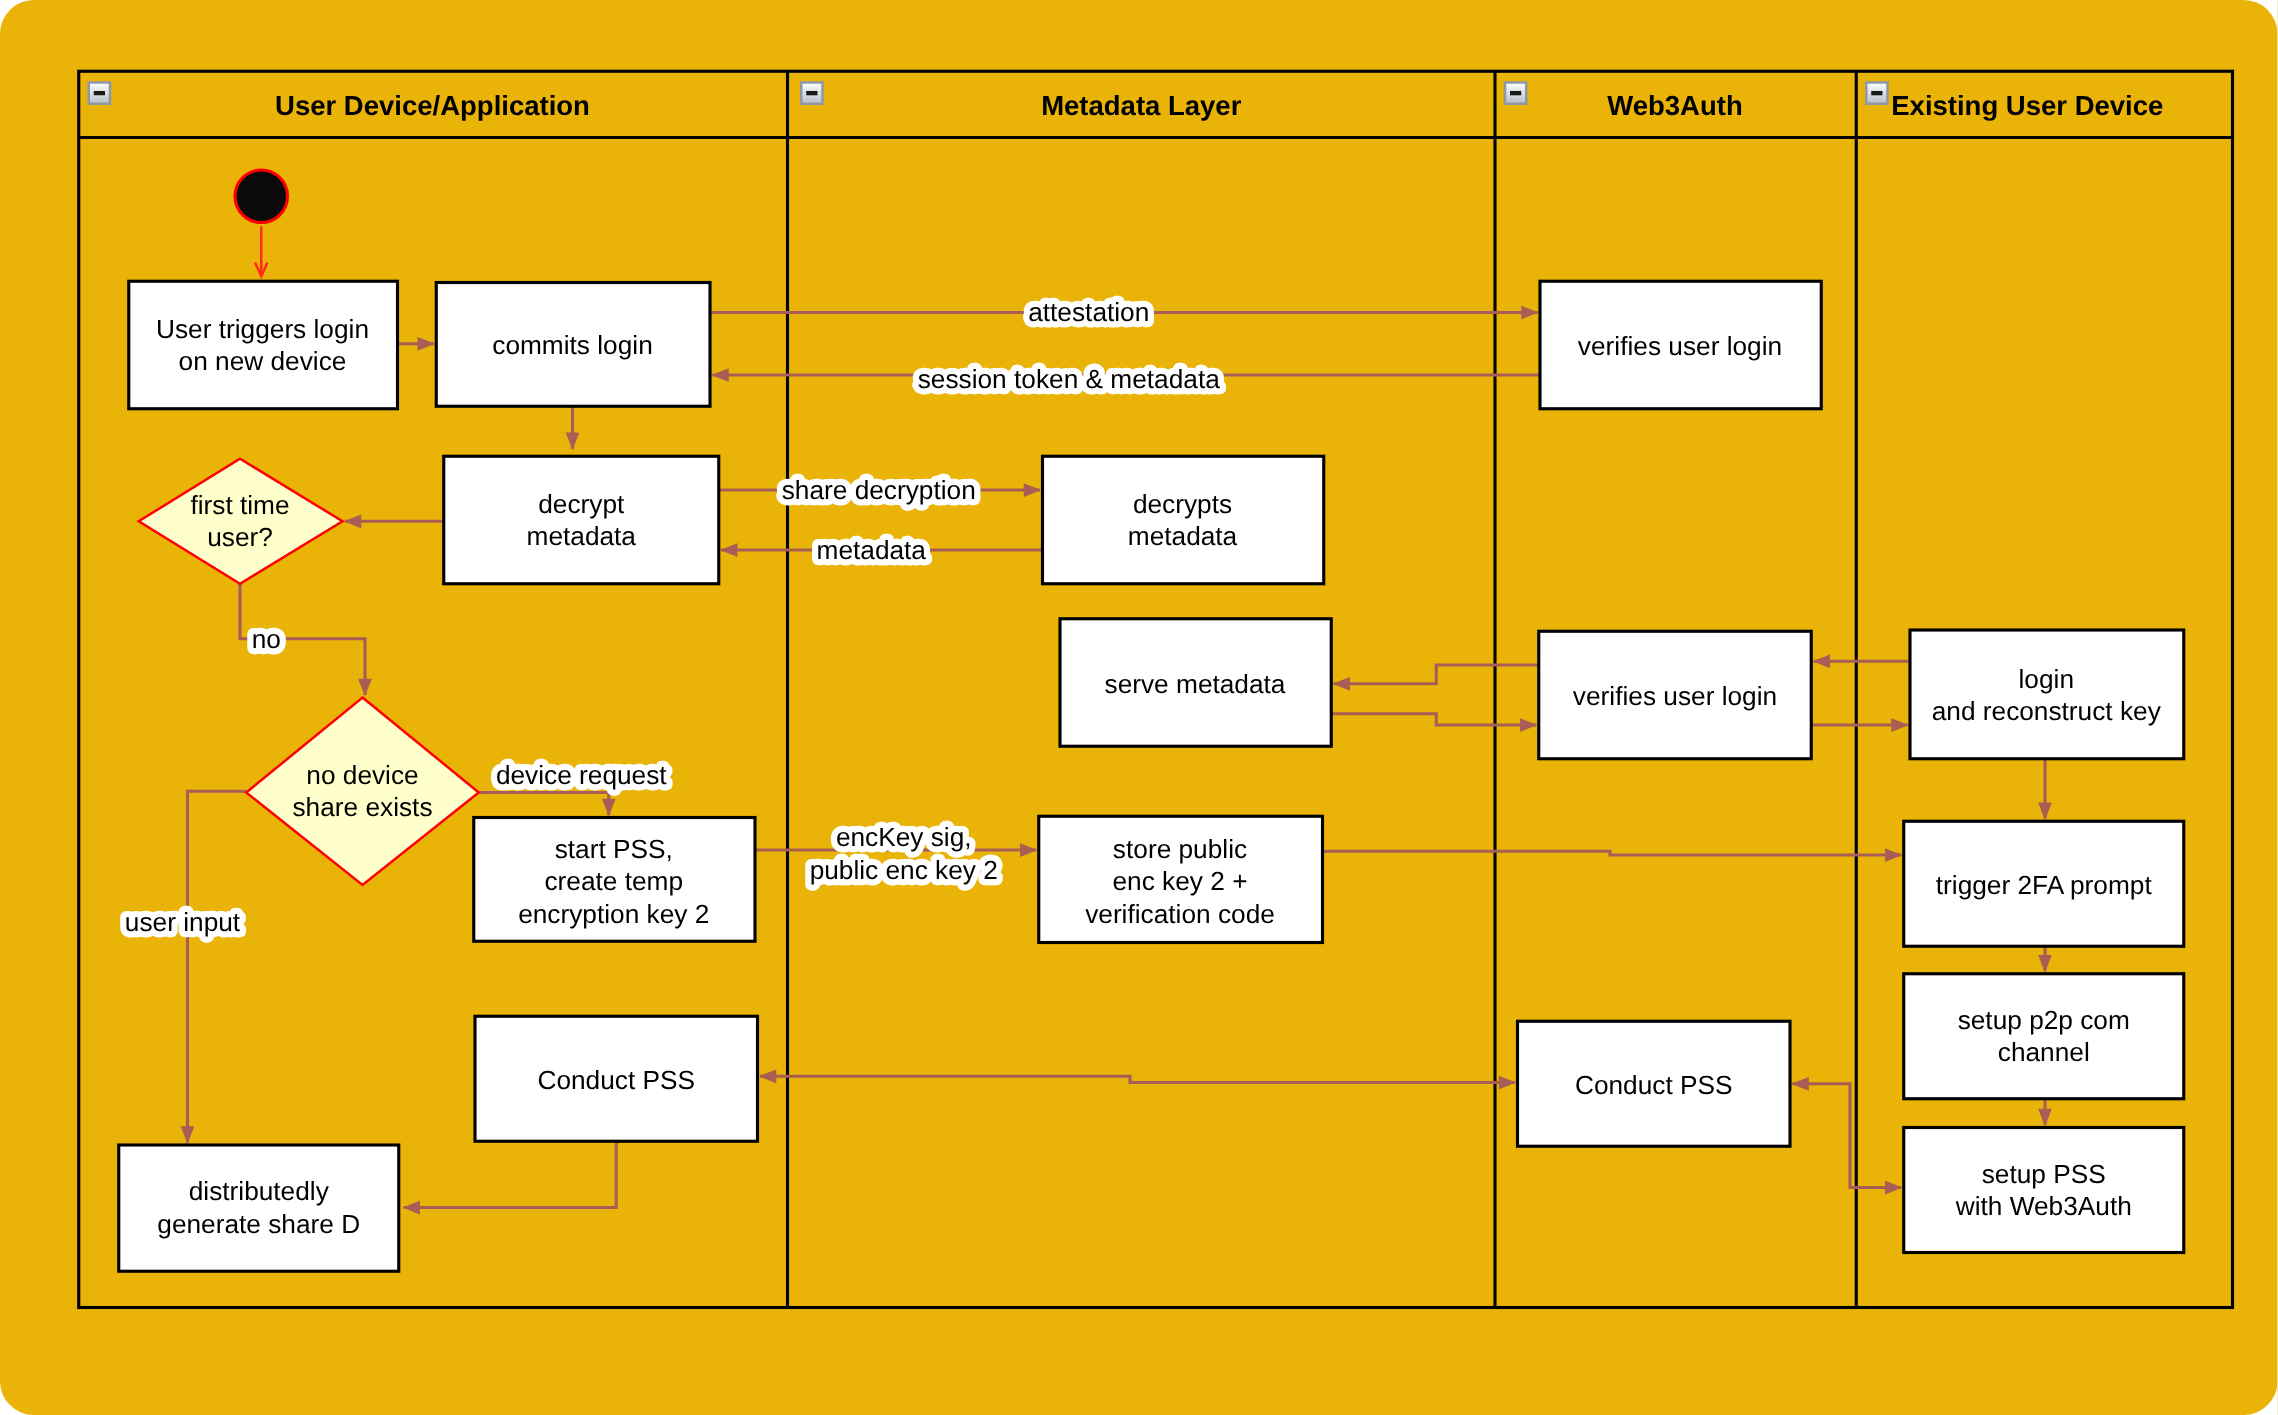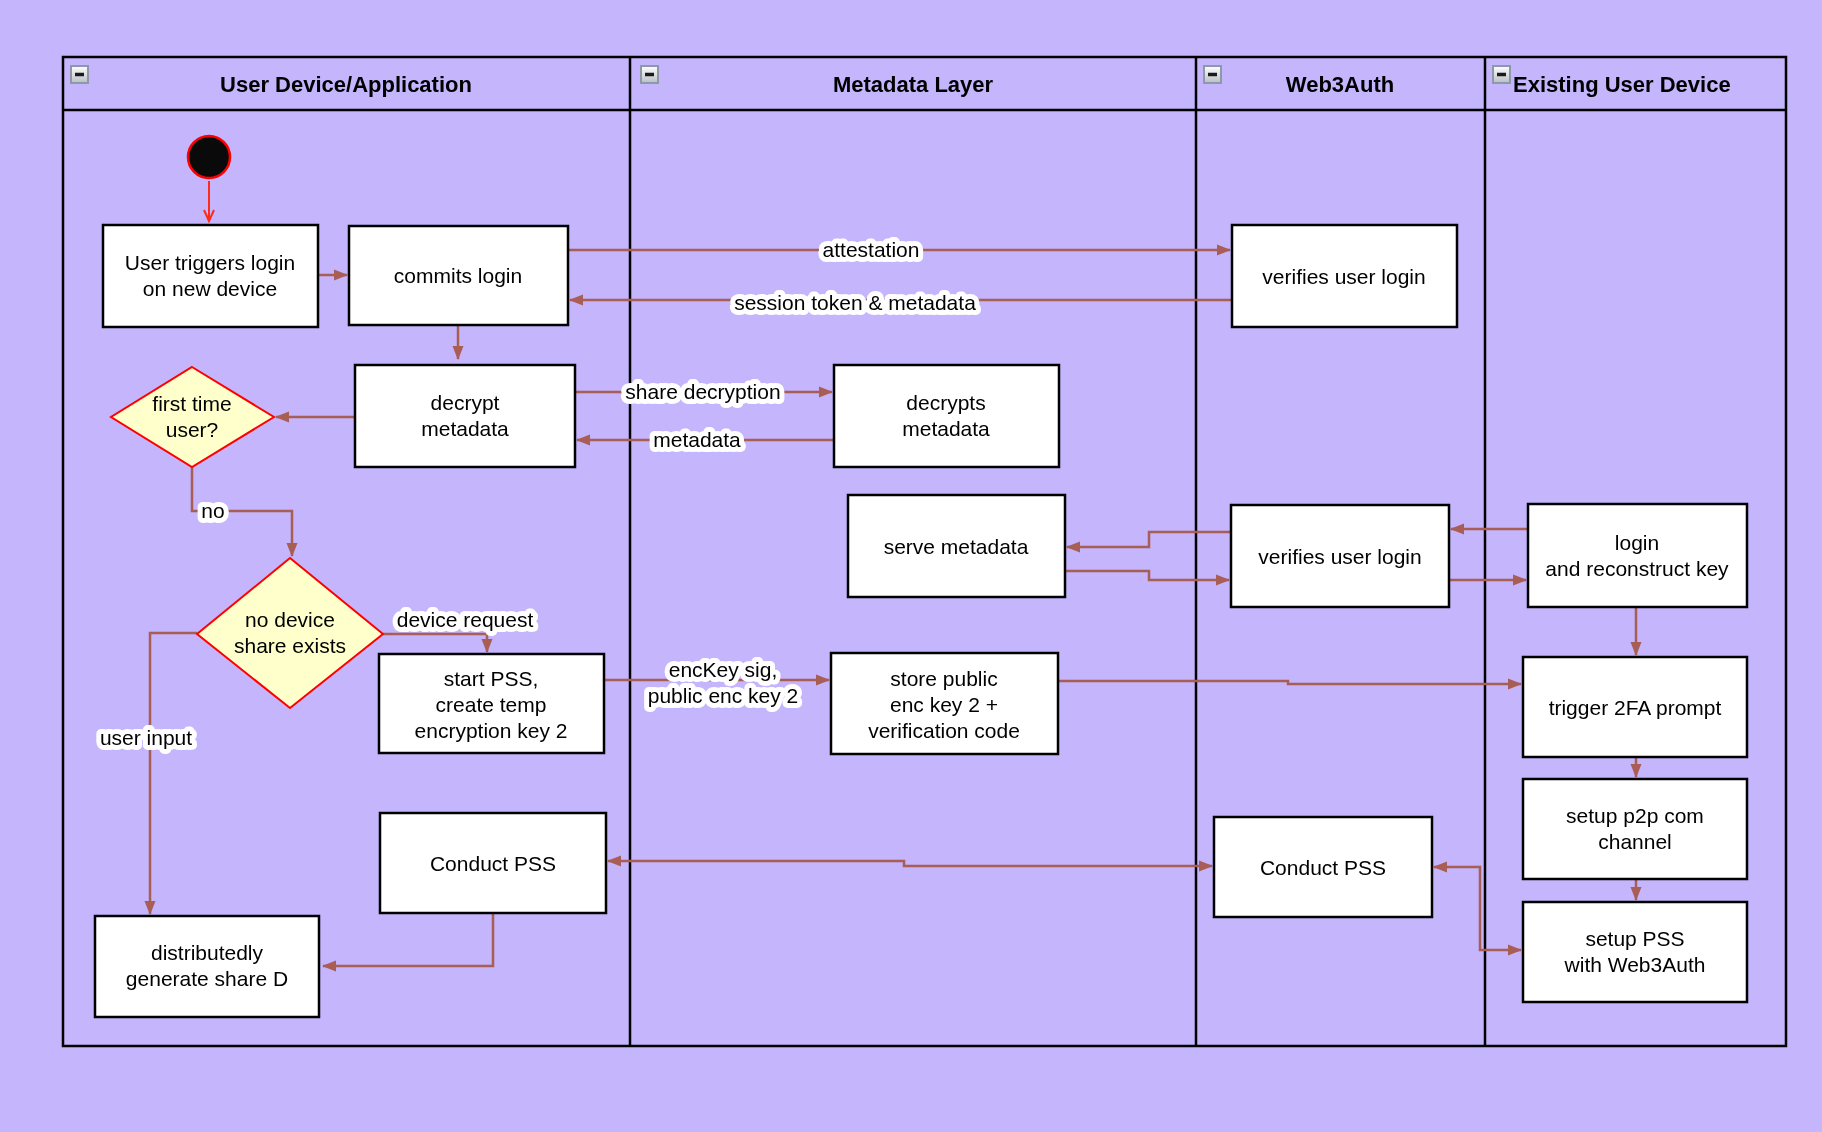--- a/index.html
+++ b/index.html
@@ -1,16 +1,16 @@
 <!DOCTYPE html>
 <html><head>
 <meta charset="utf-8">
 <style>
   html,body{margin:0;padding:0;background:#ffffff;}
-  .stage{position:relative;width:1822px;height:1132px;background:#c4b5fd;overflow:hidden;}
+  .stage{position:relative;width:1822px;height:1132px;background:#eab308;overflow:hidden;border-radius:27px;}
   svg{display:block;}
   text{font-family:"Liberation Sans",sans-serif;fill:#000000;}
   .lane-title{font-size:22px;font-weight:bold;text-anchor:middle;}
   .lane-title.start{text-anchor:start;}
   .node-label{font-size:21px;text-anchor:middle;}
   .edge-label{font-size:21px;text-anchor:middle;paint-order:stroke;stroke:#ffffff;stroke-width:10px;stroke-linejoin:round;}
   .node-rect{fill:#ffffff;stroke:#000000;stroke-width:2.5;}
   .decision{fill:#FFFFCC;stroke:#FF0000;stroke-width:2;}
   .edge{fill:none;stroke:#A85D55;stroke-width:2.5;}
   .edge-red{fill:none;stroke:#FF2A1A;stroke-width:2;}

